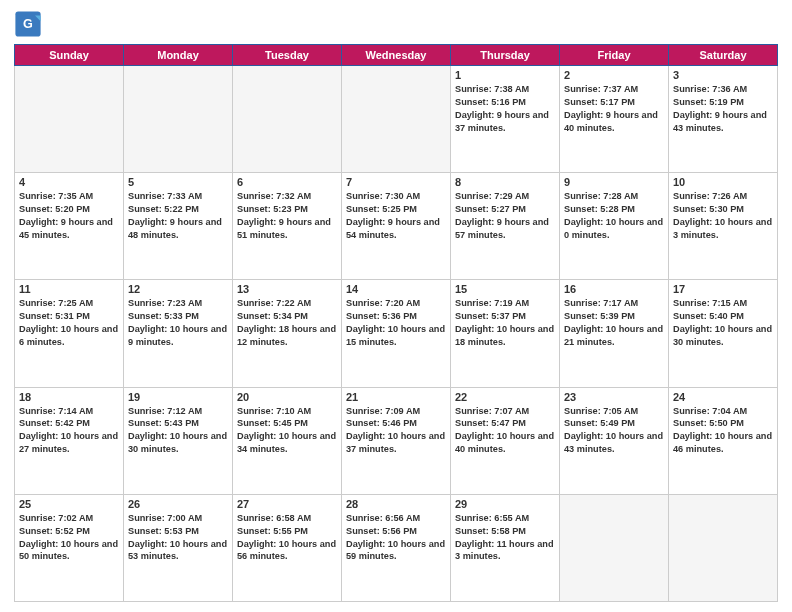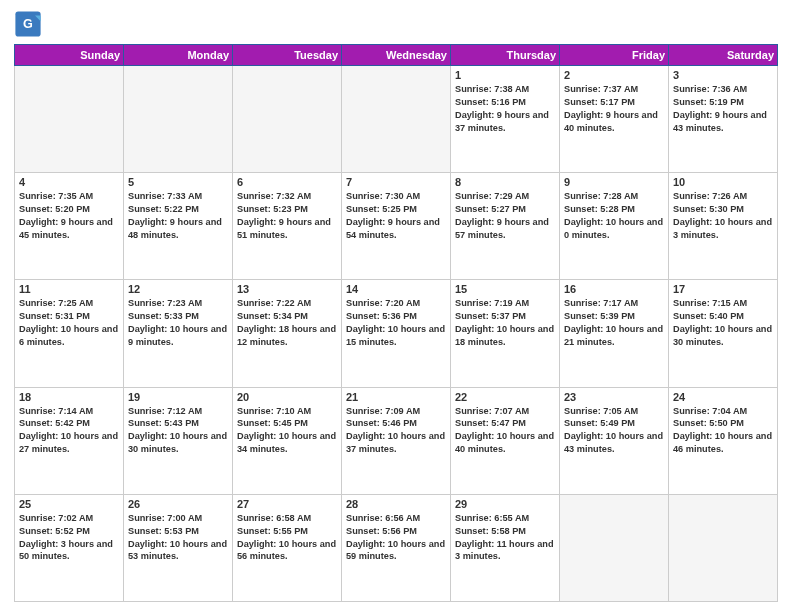--- a/index.html
+++ b/index.html
@@ -55,25 +55,25 @@
       color: #333;
     }
     .calendar {
       flex: 1;
       border: 1px solid #ccc;
       border-collapse: collapse;
       width: 100%;
       table-layout: fixed;
     }
     .calendar th {
-      background: #a21caf;
+      background: #be185d;
       color: #fff;
       font-size: 11px;
       padding: 4px 3px;
-      text-align: right;
+      text-align: center;
       border: 1px solid #2a5a9f;
       font-weight: bold;
     }
     .calendar td {
       vertical-align: top;
       border: 1px solid #ccc;
       padding: 3px 4px;
       font-size: 9.5px;
       color: #333;
       height: 88px;
@@ -233,21 +233,21 @@
             <div class="day-info"><span>Sunrise: 7:05 AM</span><br><span>Sunset: 5:49 PM</span><br><span>Daylight: 10 hours and 43 minutes.</span></div>
           </td>
           <td>
             <span class="day-num">24</span>
             <div class="day-info"><span>Sunrise: 7:04 AM</span><br><span>Sunset: 5:50 PM</span><br><span>Daylight: 10 hours and 46 minutes.</span></div>
           </td>
         </tr>
         <tr>
           <td>
             <span class="day-num">25</span>
-            <div class="day-info"><span>Sunrise: 7:02 AM</span><br><span>Sunset: 5:52 PM</span><br><span>Daylight: 3 hours and 50 minutes.</span></div>
+            <div class="day-info"><span>Sunrise: 7:02 AM</span><br><span>Sunset: 5:52 PM</span><br><span>Daylight: 10 hours and 50 minutes.</span></div>
           </td>
           <td>
             <span class="day-num">26</span>
             <div class="day-info"><span>Sunrise: 7:00 AM</span><br><span>Sunset: 5:53 PM</span><br><span>Daylight: 10 hours and 53 minutes.</span></div>
           </td>
           <td>
             <span class="day-num">27</span>
             <div class="day-info"><span>Sunrise: 6:58 AM</span><br><span>Sunset: 5:55 PM</span><br><span>Daylight: 10 hours and 56 minutes.</span></div>
           </td>
           <td>

